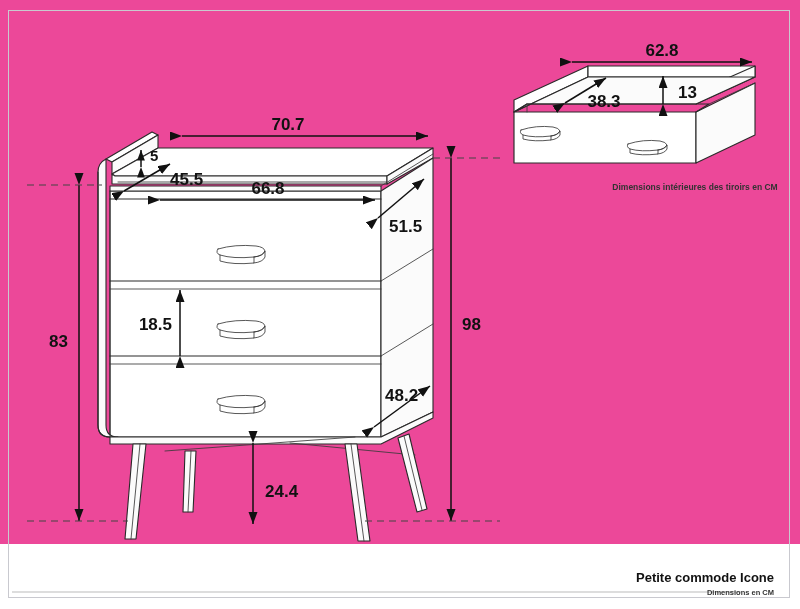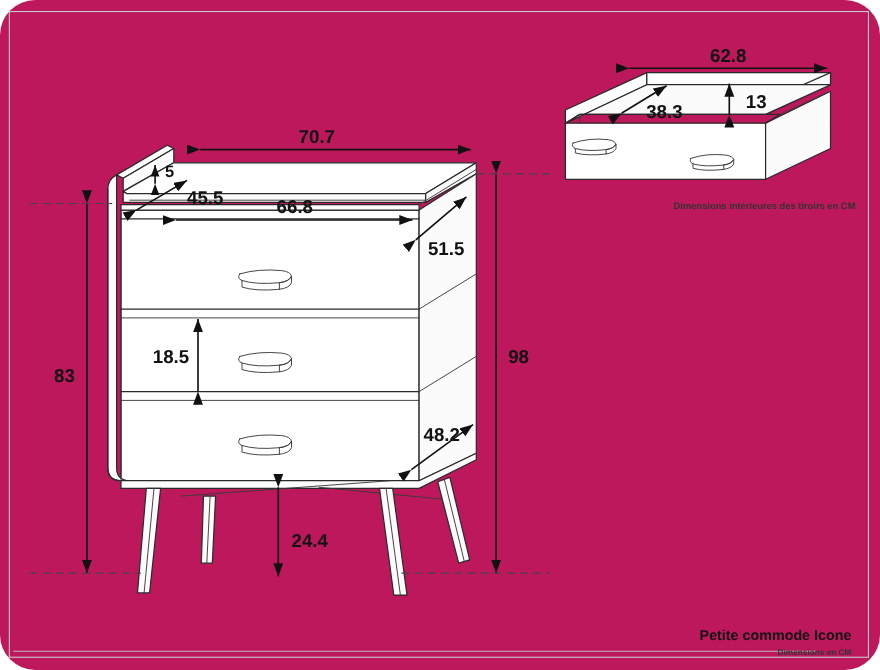--- a/index.html
+++ b/index.html
@@ -9,23 +9,22 @@
   }
   body {
     font-family: "Liberation Sans", sans-serif;
     width: 800px;
     height: 609px;
     overflow: hidden;
   }
   #sheet {
     position: relative;
     width: 800px;
-    height: 609px;
-    background: #be185d;
-    border-radius: 32px;
+    height: 544px;
+    background: #ec4899;
   }
   #frame {
     position: absolute;
     left: 8px;
     top: 10px;
     width: 782px;
     height: 588px;
     border: 1px solid #c9c9cf;
     box-sizing: border-box;
     pointer-events: none;

